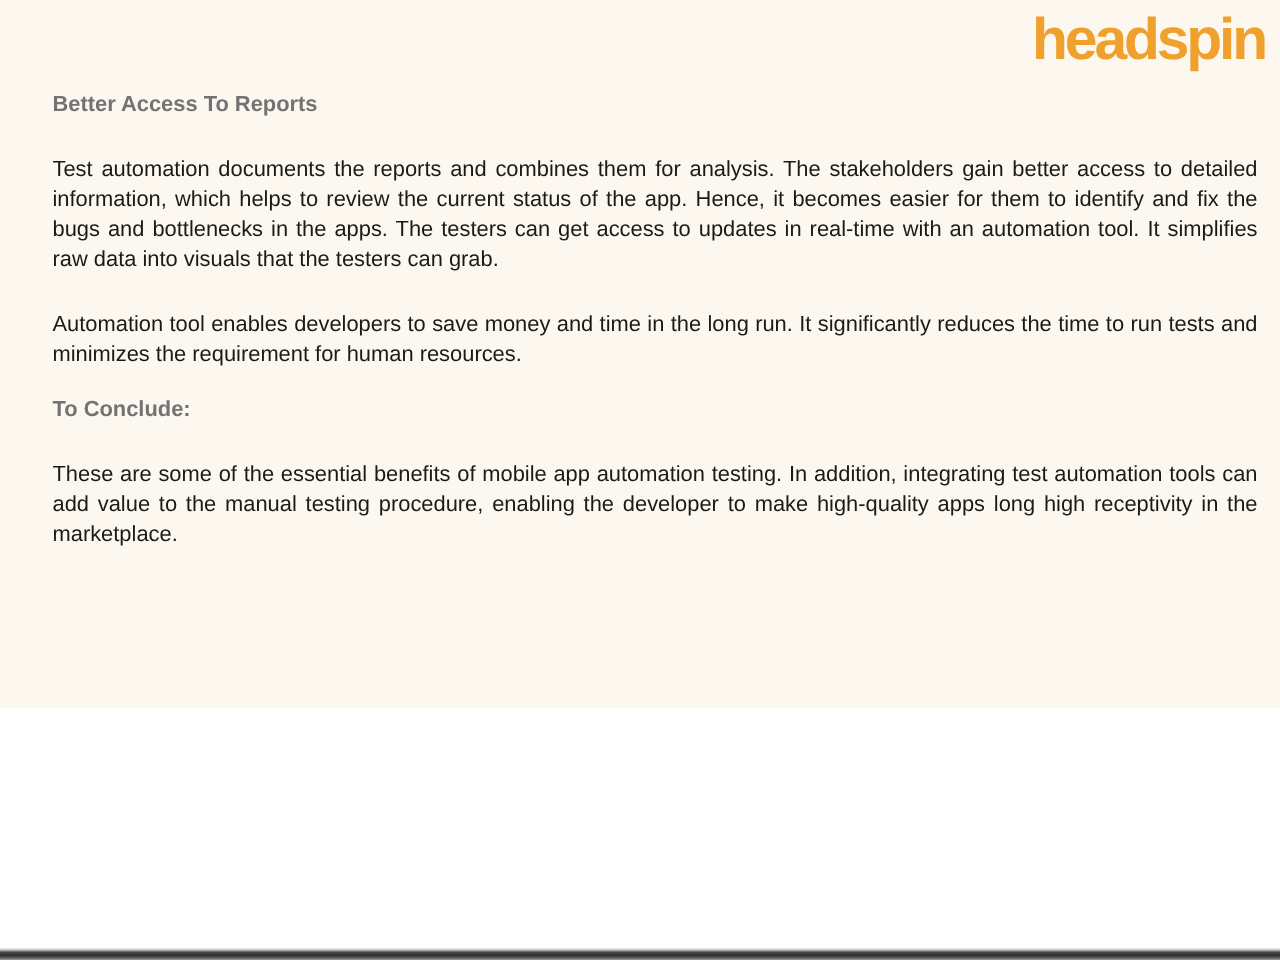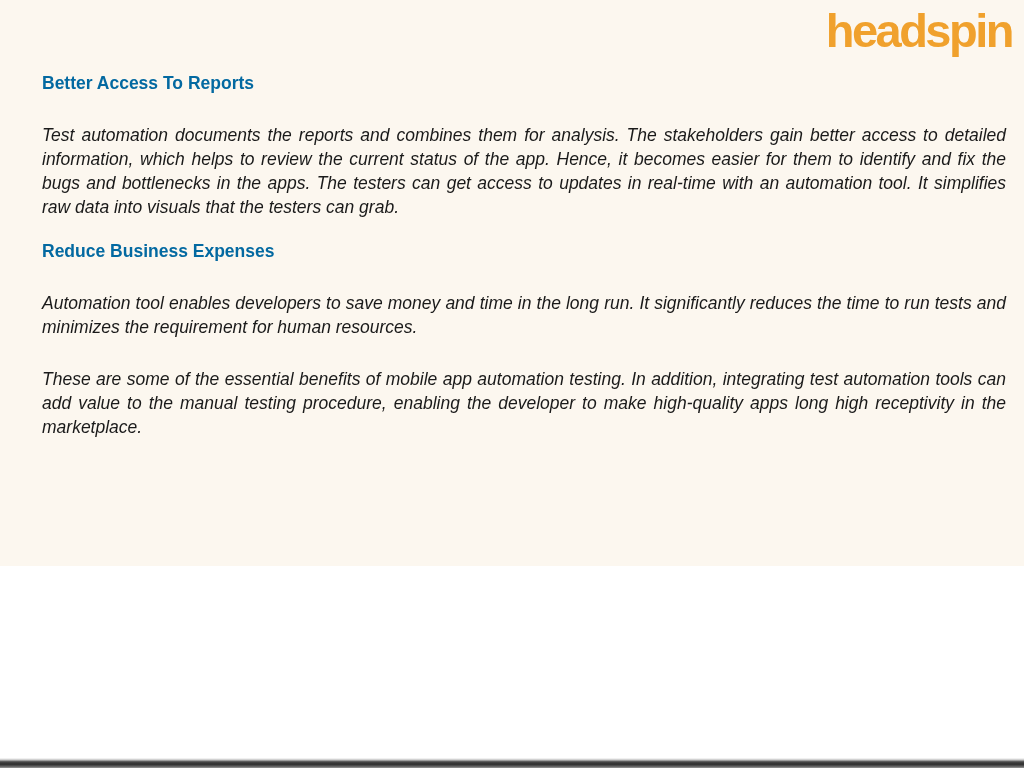--- a/index.html
+++ b/index.html
@@ -34,32 +34,31 @@
   }
   .content {
     position: absolute;
     top: 0;
     left: 42px;
     width: 964px;
   }
   .section-heading {
     font-size: 17.5px;
     font-weight: bold;
-    color: #0369a1;
+    color: #737373;
     line-height: 24px;
   }
   .section-heading.first { margin-top: 71px; }
   .section-heading.later { margin-top: 20px; }
   .section-body {
     margin-top: 28px;
     font-size: 17.5px;
     color: #1a1a1a;
     line-height: 24px;
     text-align: justify;
-    font-style: italic;
   }
   .source-line {
     margin-top: 39px;
     margin-left: 6px;
     font-size: 22px;
     font-weight: bold;
     line-height: 30px;
     color: #111111;
   }
   .source-link {
@@ -91,23 +90,23 @@
 
   <div class="slide">
 
     <div class="logo">headspin</div>
 
     <div class="content">
 
       <div class="section-heading first">Better Access To Reports</div>
       <div class="section-body">Test automation documents the reports and combines them for analysis. The stakeholders gain better access to detailed information, which helps to review the current status of the app. Hence, it becomes easier for them to identify and fix the bugs and bottlenecks in the apps. The testers can get access to updates in real-time with an automation tool. It simplifies raw data into visuals that the testers can grab.</div>
 
-      <div class="section-heading later">Reduce Business Expenses</div>
       <div class="section-body">Automation tool enables developers to save money and time in the long run. It significantly reduces the time to run tests and minimizes the requirement for human resources.</div>
 
+      <div class="section-heading later">To Conclude:</div>
       <div class="section-body">These are some of the essential benefits of mobile app automation testing. In addition, integrating test automation tools can add value to the manual testing procedure, enabling the developer to make high-quality apps long high receptivity in the marketplace.</div>
 
 
     </div>
   </div>
 
   <div class="bottom-bar"></div>
 
 </div>
 

